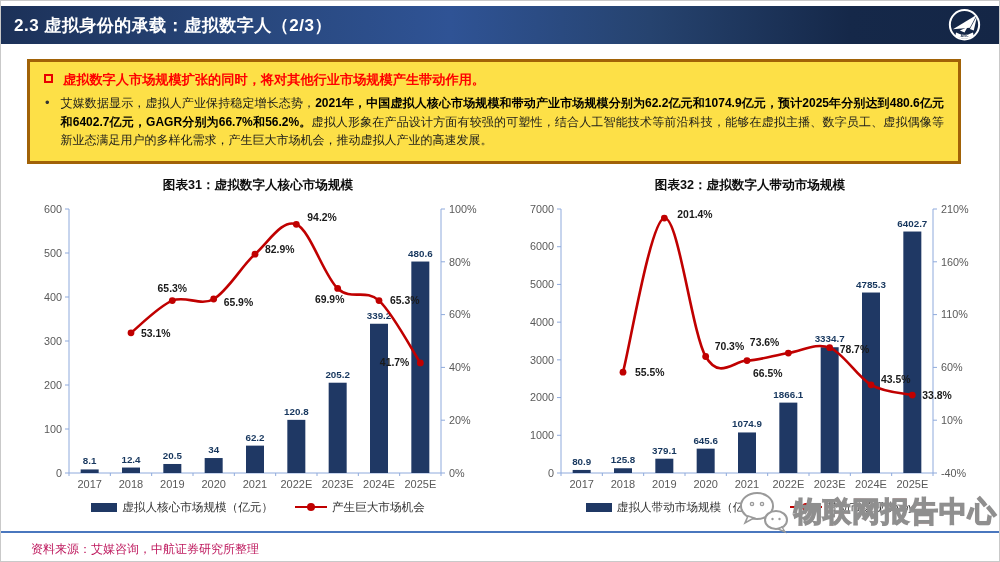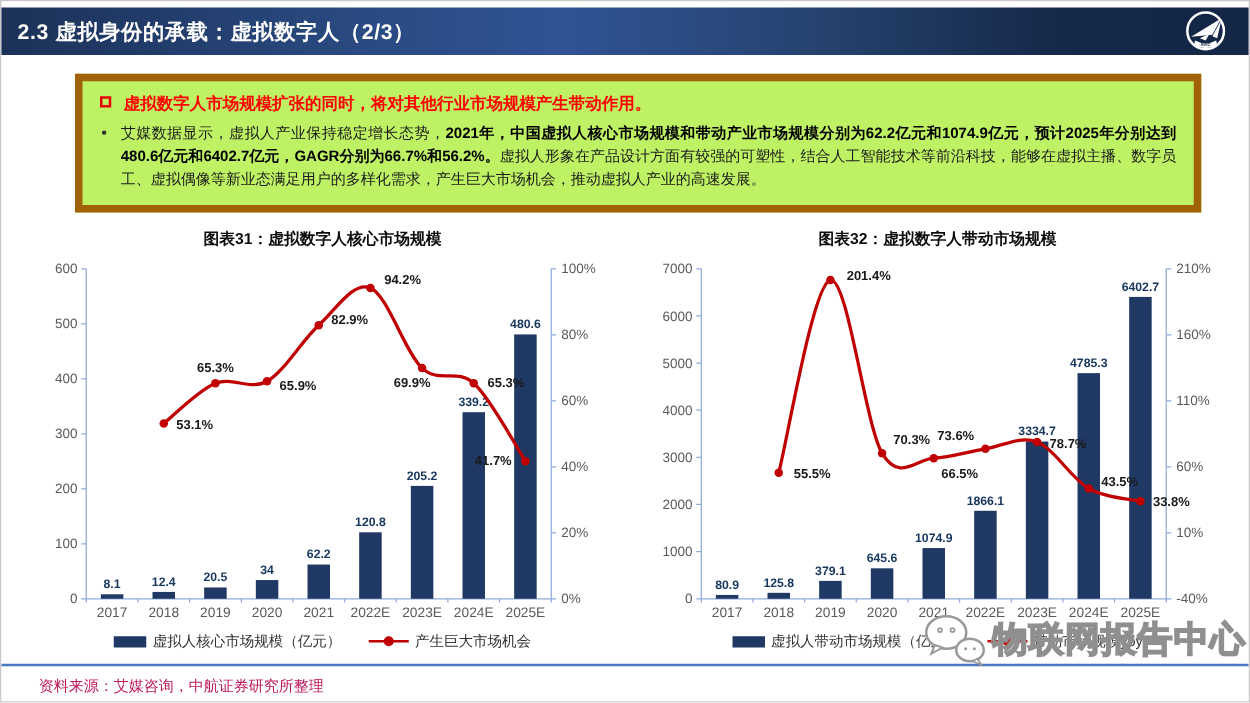--- a/index.html
+++ b/index.html
@@ -14,22 +14,22 @@
     margin-top:5px; height:38px; width:100%;
     background:linear-gradient(90deg,#1c3158 0%,#28477c 25%,#2f5395 45%,#26436f 65%,#152849 85%,#142646 100%);
     display:flex; align-items:center; justify-content:space-between;
     padding:0 16px 0 13px;
     text-align:right;
   }
   .header-title { color:#ffffff; font-size:17px; font-weight:bold; letter-spacing:0.5px; }
   .logo { width:37px; height:37px; flex:0 0 auto; }
   
   .summary-box {
-    margin:15px 38px 0 59px;
-    border:6px solid #a16207; background:#bef264;
+    margin:15px 38px 0 26px;
+    border:3px solid #a16207; background:#fde047;
     padding:9px 14px 11px 14px;
   }
   .headline-row { display:flex; align-items:flex-start; gap:10px; }
   .sq-bullet {
     width:9px; height:9px; border:2px solid #e80000; margin-top:3px; flex:0 0 auto;
   }
   .headline { color:#fe0000; font-weight:bold; font-size:13.2px; line-height:1.3; }
   .body-row { display:flex; align-items:flex-start; gap:11px; margin-top:6px; }
   .dot-bullet { color:#333; font-size:13px; line-height:1.45; flex:0 0 auto; margin-left:1px; }
   .body-text { font-size:12px; color:#1a1a1a; line-height:1.55; text-align:justify; }

